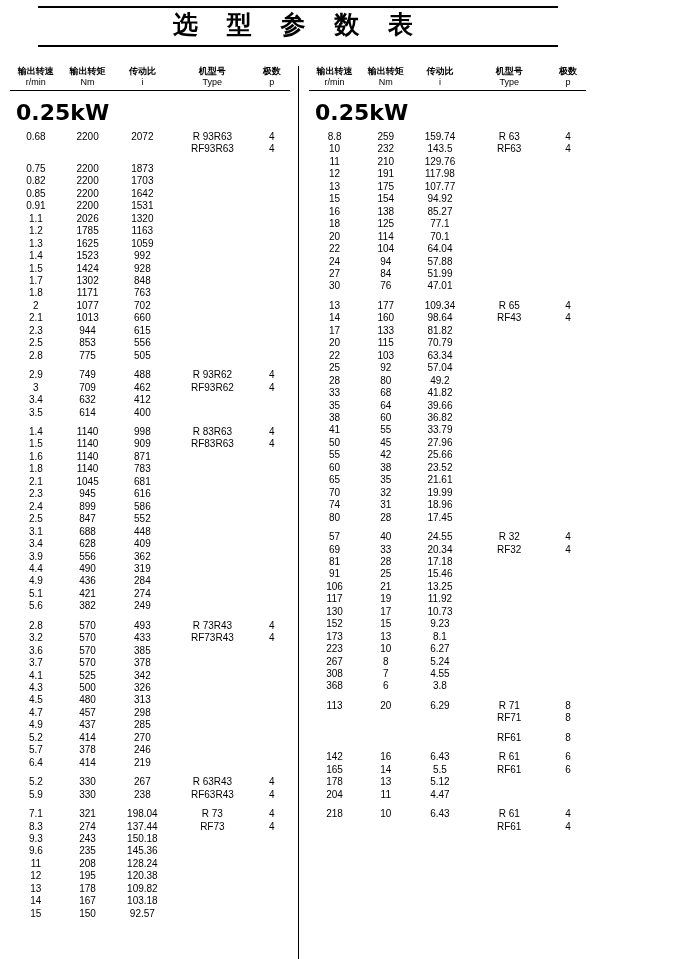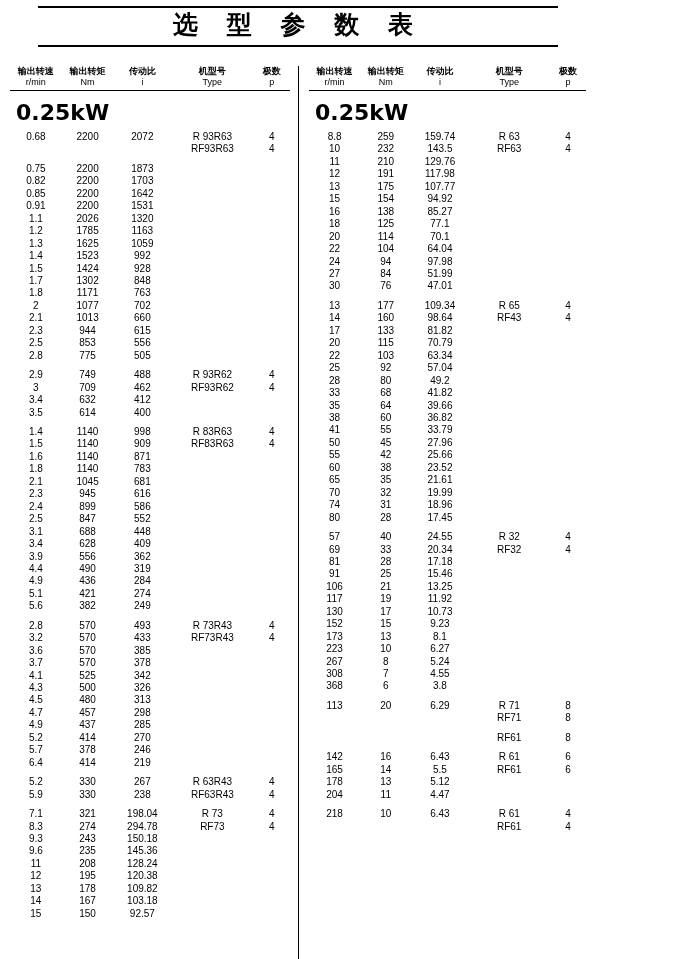--- a/index.html
+++ b/index.html
@@ -519,21 +519,21 @@
             <tr>
               <td class="c-speed">7.1</td>
               <td class="c-torque">321</td>
               <td class="c-ratio">198.04</td>
               <td class="c-type">R  73</td>
               <td class="c-poles">4</td>
             </tr>
             <tr>
               <td class="c-speed">8.3</td>
               <td class="c-torque">274</td>
-              <td class="c-ratio">294.78</td>
+              <td class="c-ratio">137.44</td>
               <td class="c-type">RF73</td>
               <td class="c-poles">4</td>
             </tr>
             <tr>
               <td class="c-speed">9.3</td>
               <td class="c-torque">243</td>
               <td class="c-ratio">150.18</td>
               <td class="c-type">&nbsp;</td>
               <td class="c-poles">&nbsp;</td>
             </tr>
@@ -672,21 +672,21 @@
             <tr>
               <td class="c-speed">22</td>
               <td class="c-torque">104</td>
               <td class="c-ratio">64.04</td>
               <td class="c-type">&nbsp;</td>
               <td class="c-poles">&nbsp;</td>
             </tr>
             <tr>
               <td class="c-speed">24</td>
               <td class="c-torque">94</td>
-              <td class="c-ratio">97.98</td>
+              <td class="c-ratio">57.88</td>
               <td class="c-type">&nbsp;</td>
               <td class="c-poles">&nbsp;</td>
             </tr>
             <tr>
               <td class="c-speed">27</td>
               <td class="c-torque">84</td>
               <td class="c-ratio">51.99</td>
               <td class="c-type">&nbsp;</td>
               <td class="c-poles">&nbsp;</td>
             </tr>

